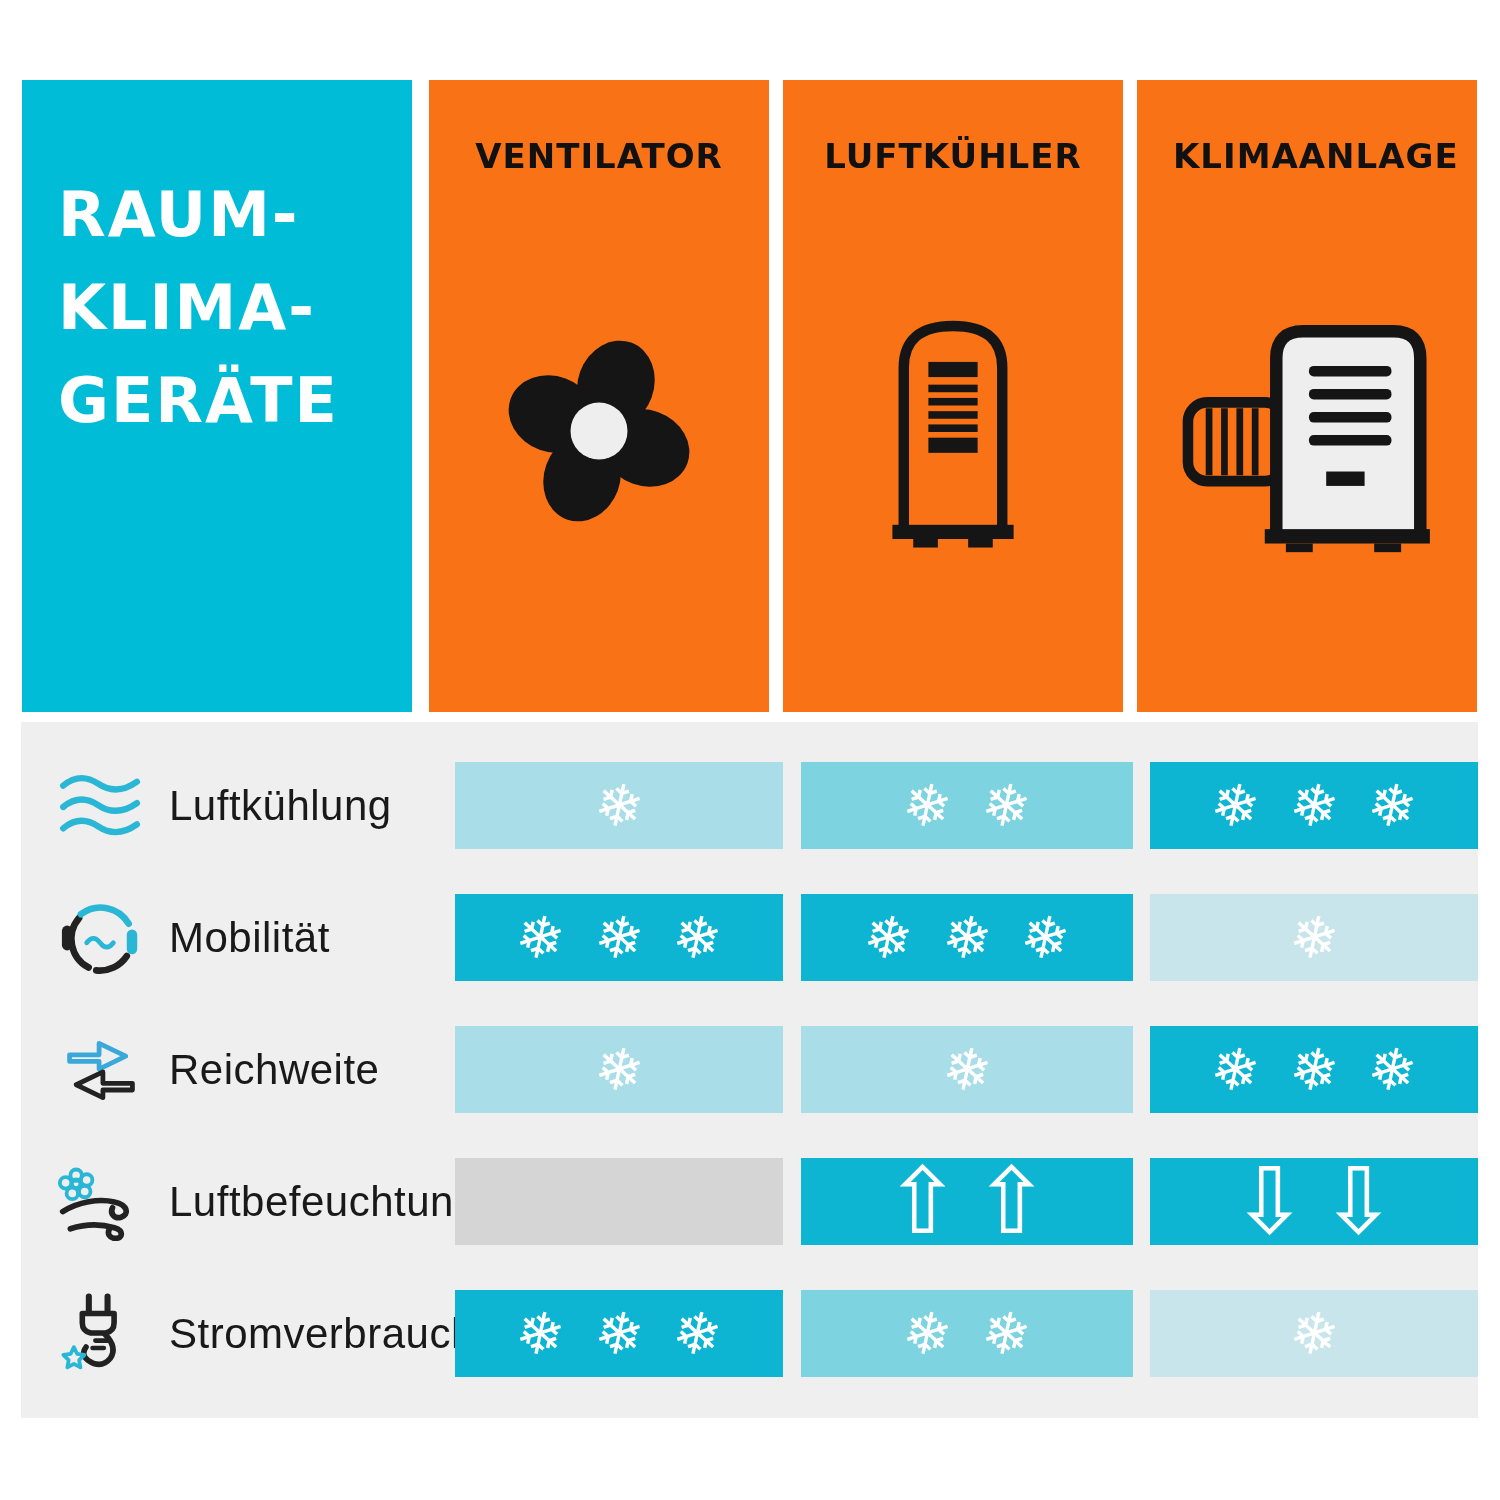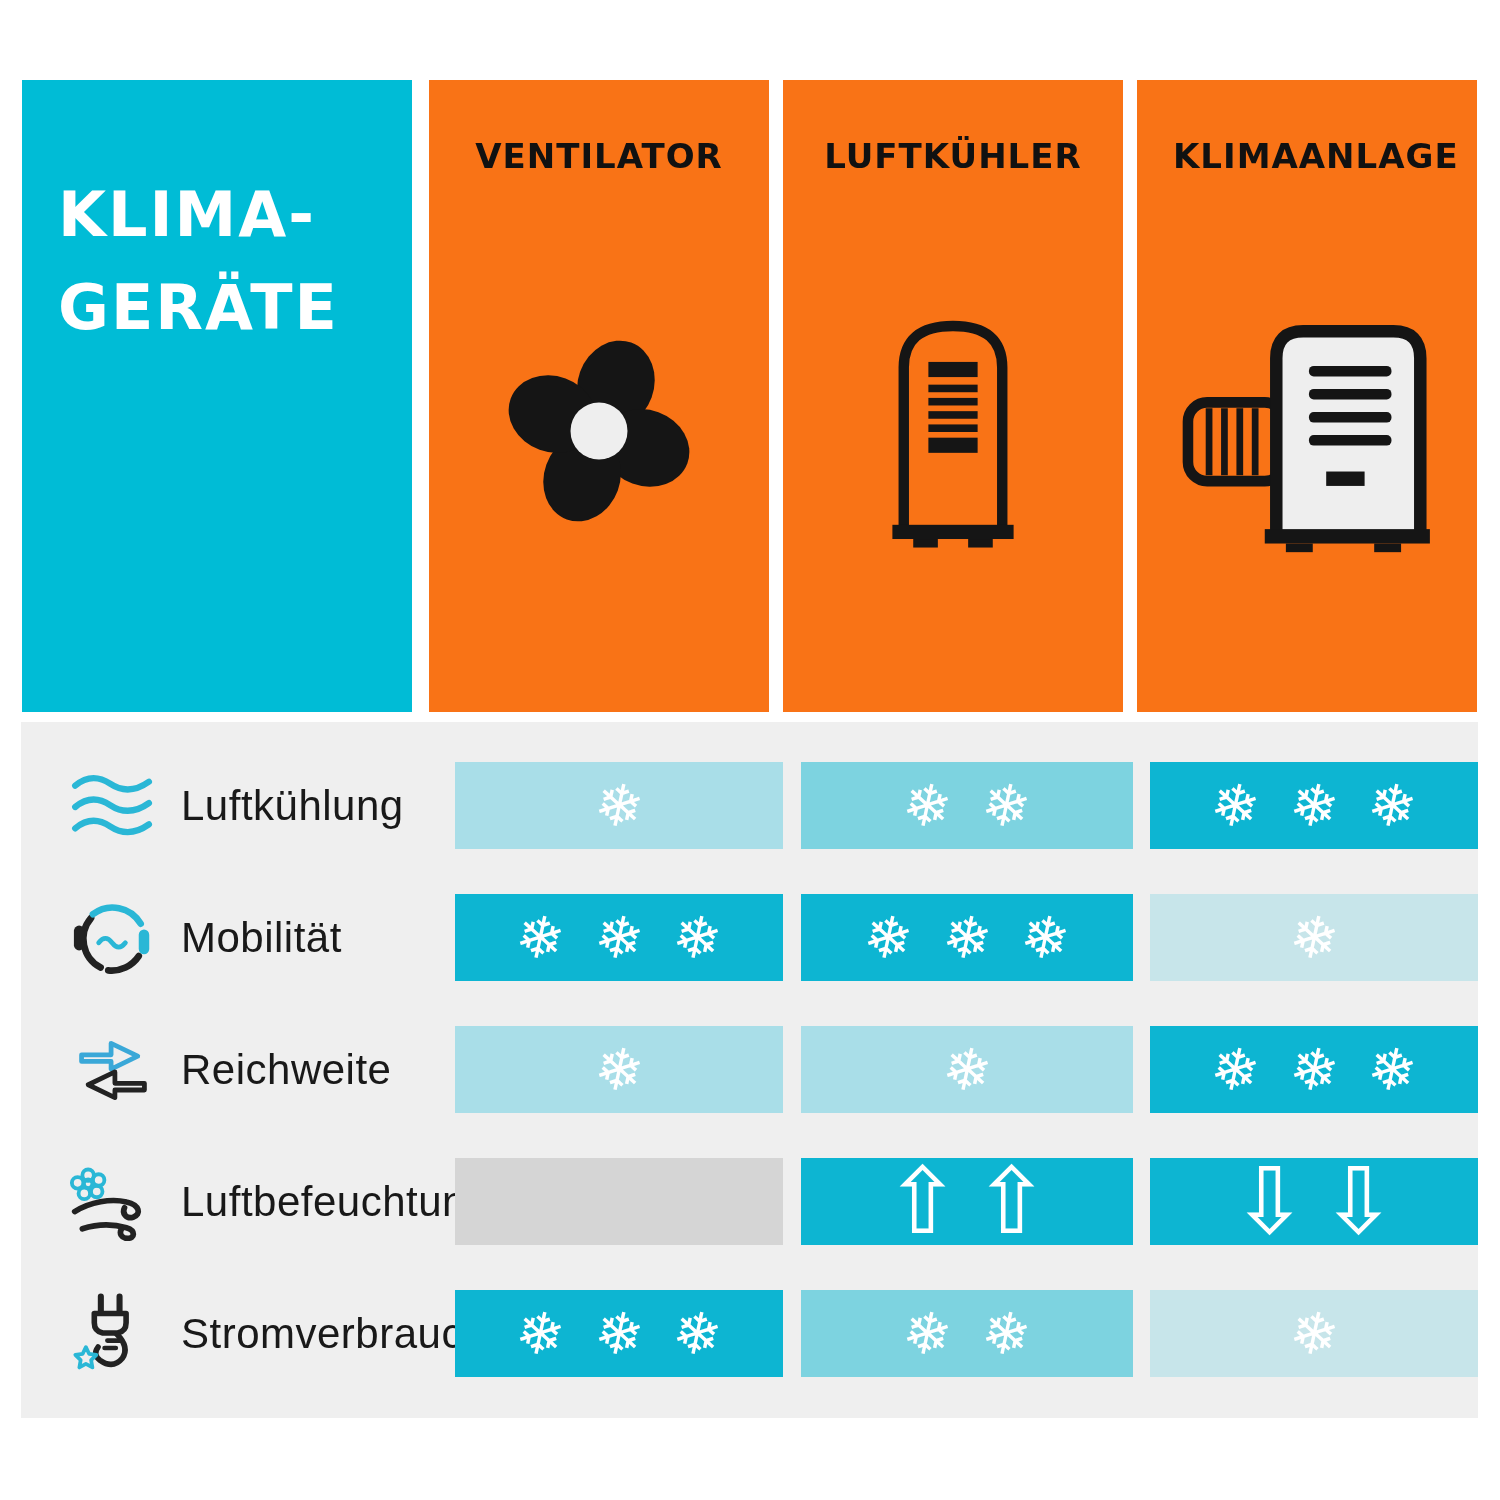--- a/index.html
+++ b/index.html
@@ -17,35 +17,36 @@
            letter-spacing:1px;color:#111;}
   .col.c3 .col-hdr{text-align:left;padding-left:36px;}
   .device-icon{position:absolute;left:50%;transform:translateX(-50%);}
   .fan-pos{top:256px;} .tower-pos{top:232px;} .ac-pos{top:236px;}
 
   
   .table{position:absolute;left:21px;top:722px;width:1457px;height:696px;background:#efefef;}
   .t-row{position:absolute;left:0;width:100%;height:87px;}
   .t-row.r0{top:40px;} .t-row.r1{top:172px;} .t-row.r2{top:304px;padding-left:16px;}
   .t-row.r3{top:436px;} .t-row.r4{top:568px;}
-  .row-label{position:absolute;left:48px;top:0;height:87px;display:flex;align-items:center;}
+  .row-label{position:absolute;left:36px;top:0;height:87px;display:flex;align-items:center;}
   .row-icon{width:88px;display:flex;align-items:center;justify-content:center;margin-right:24px;}
   .row-text{font-family:"Liberation Sans",sans-serif;font-weight:300;font-size:42px;color:#191919;
             letter-spacing:0.5px;white-space:nowrap;}
   .cell{position:absolute;top:0;height:87px;display:flex;align-items:center;justify-content:center;}
   .cell.p0{left:434px;width:328px;} .cell.p1{left:780px;width:332px;} .cell.p2{left:1129px;width:328px;}
   .flake{font-size:58px;color:#ffffff;margin:0 15px;transform:rotate(12deg);line-height:1;}
   .arrow{font-size:92px;color:#ffffff;margin:0 6px;line-height:1;font-weight:400;}
 </style>
 </head>
 <body>
 
 <div class="page">
 
   <div class="title-block">
+    <div>RAUM-</div>
     <div>KLIMA-</div>
     <div>GERÄTE</div>
   </div>
 
   <div class="col c1">
     <div class="col-hdr">
       <div>VENTILATOR</div>
     </div>
     <svg class="device-icon fan-pos" width="190" height="190" viewBox="0 0 200 200">
       <defs>

